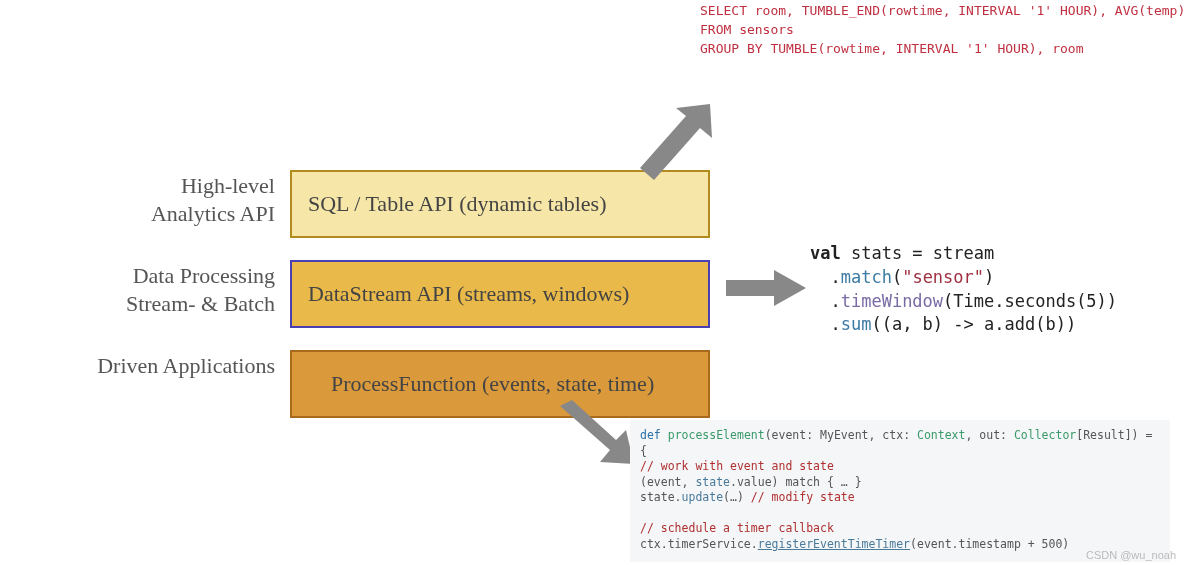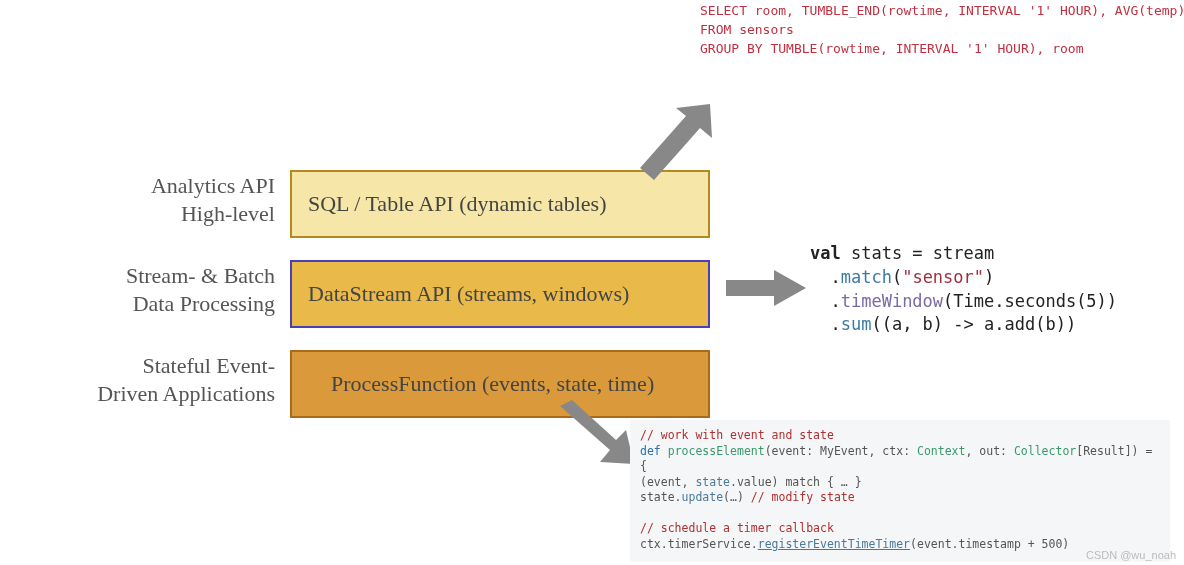--- a/index.html
+++ b/index.html
@@ -96,29 +96,28 @@
     font-family: Arial, sans-serif;
     font-size: 11px;
     color: #bbb;
     margin-top: 39px;
   }
 </style>
 </head>
 <body>
 
 <div class="label-col label-1">
+  <div>High-level</div>
   <div>Analytics API</div>
-  <div>High-level</div>
 </div>
 <div class="label-col label-2">
+  <div>Data Processing</div>
   <div>Stream- &amp; Batch</div>
-  <div>Data Processing</div>
 </div>
 <div class="label-col label-3">
-  <div>Stateful Event-</div>
   <div>Driven Applications</div>
 </div>
 
 <div class="box box-1">
   <span>SQL / Table API (dynamic tables)</span>
 </div>
 <div class="box box-2">
   <span>DataStream API (streams, windows)</span>
 </div>
 <div class="box box-3">
@@ -144,22 +143,22 @@
 <div class="code-sql"><span>SELECT room, TUMBLE_END(rowtime, INTERVAL '1' HOUR), AVG(temp)</span>
 <span>FROM sensors</span>
 <span>GROUP BY TUMBLE(rowtime, INTERVAL '1' HOUR), room</span></div>
 
 <div class="code-scala"><span class="kw">val</span><span> stats = stream</span>
 <span>  .</span><span class="m1">match</span><span>(</span><span class="str">"sensor"</span><span>)</span>
 <span>  .</span><span class="m2">timeWindow</span><span>(Time.seconds(5))</span>
 <span>  .</span><span class="m1">sum</span><span>((a, b) -&gt; a.add(b))</span></div>
 
 <div class="code-block">
+<div><span class="ckw">def</span> <span class="cfn">processElement</span><span>(event: MyEvent, ctx: </span><span class="ctype">Context</span><span>, out: </span><span class="ctype">Collector</span><span>[Result]) = {</span></div>
 <div>  <span class="ccom">// work with event and state</span></div>
-<div><span class="ckw">def</span> <span class="cfn">processElement</span><span>(event: MyEvent, ctx: </span><span class="ctype">Context</span><span>, out: </span><span class="ctype">Collector</span><span>[Result]) = {</span></div>
 <div><span>  (event, </span><span class="cpath">state</span><span>.value) match { … }</span></div>
 <div></div>
 <div><span>  state.</span><span class="cpath">update</span><span>(…) </span><span class="ccom">// modify state</span></div>
 <div>&nbsp;</div>
 <div>  <span class="ccom">// schedule a timer callback</span></div>
 <div><span>  ctx.timerService.</span><span class="cpath cund">registerEventTimeTimer</span><span>(event.timestamp + 500)</span></div>
 
 </div>
 
 <div class="watermark">CSDN @wu_noah</div>

